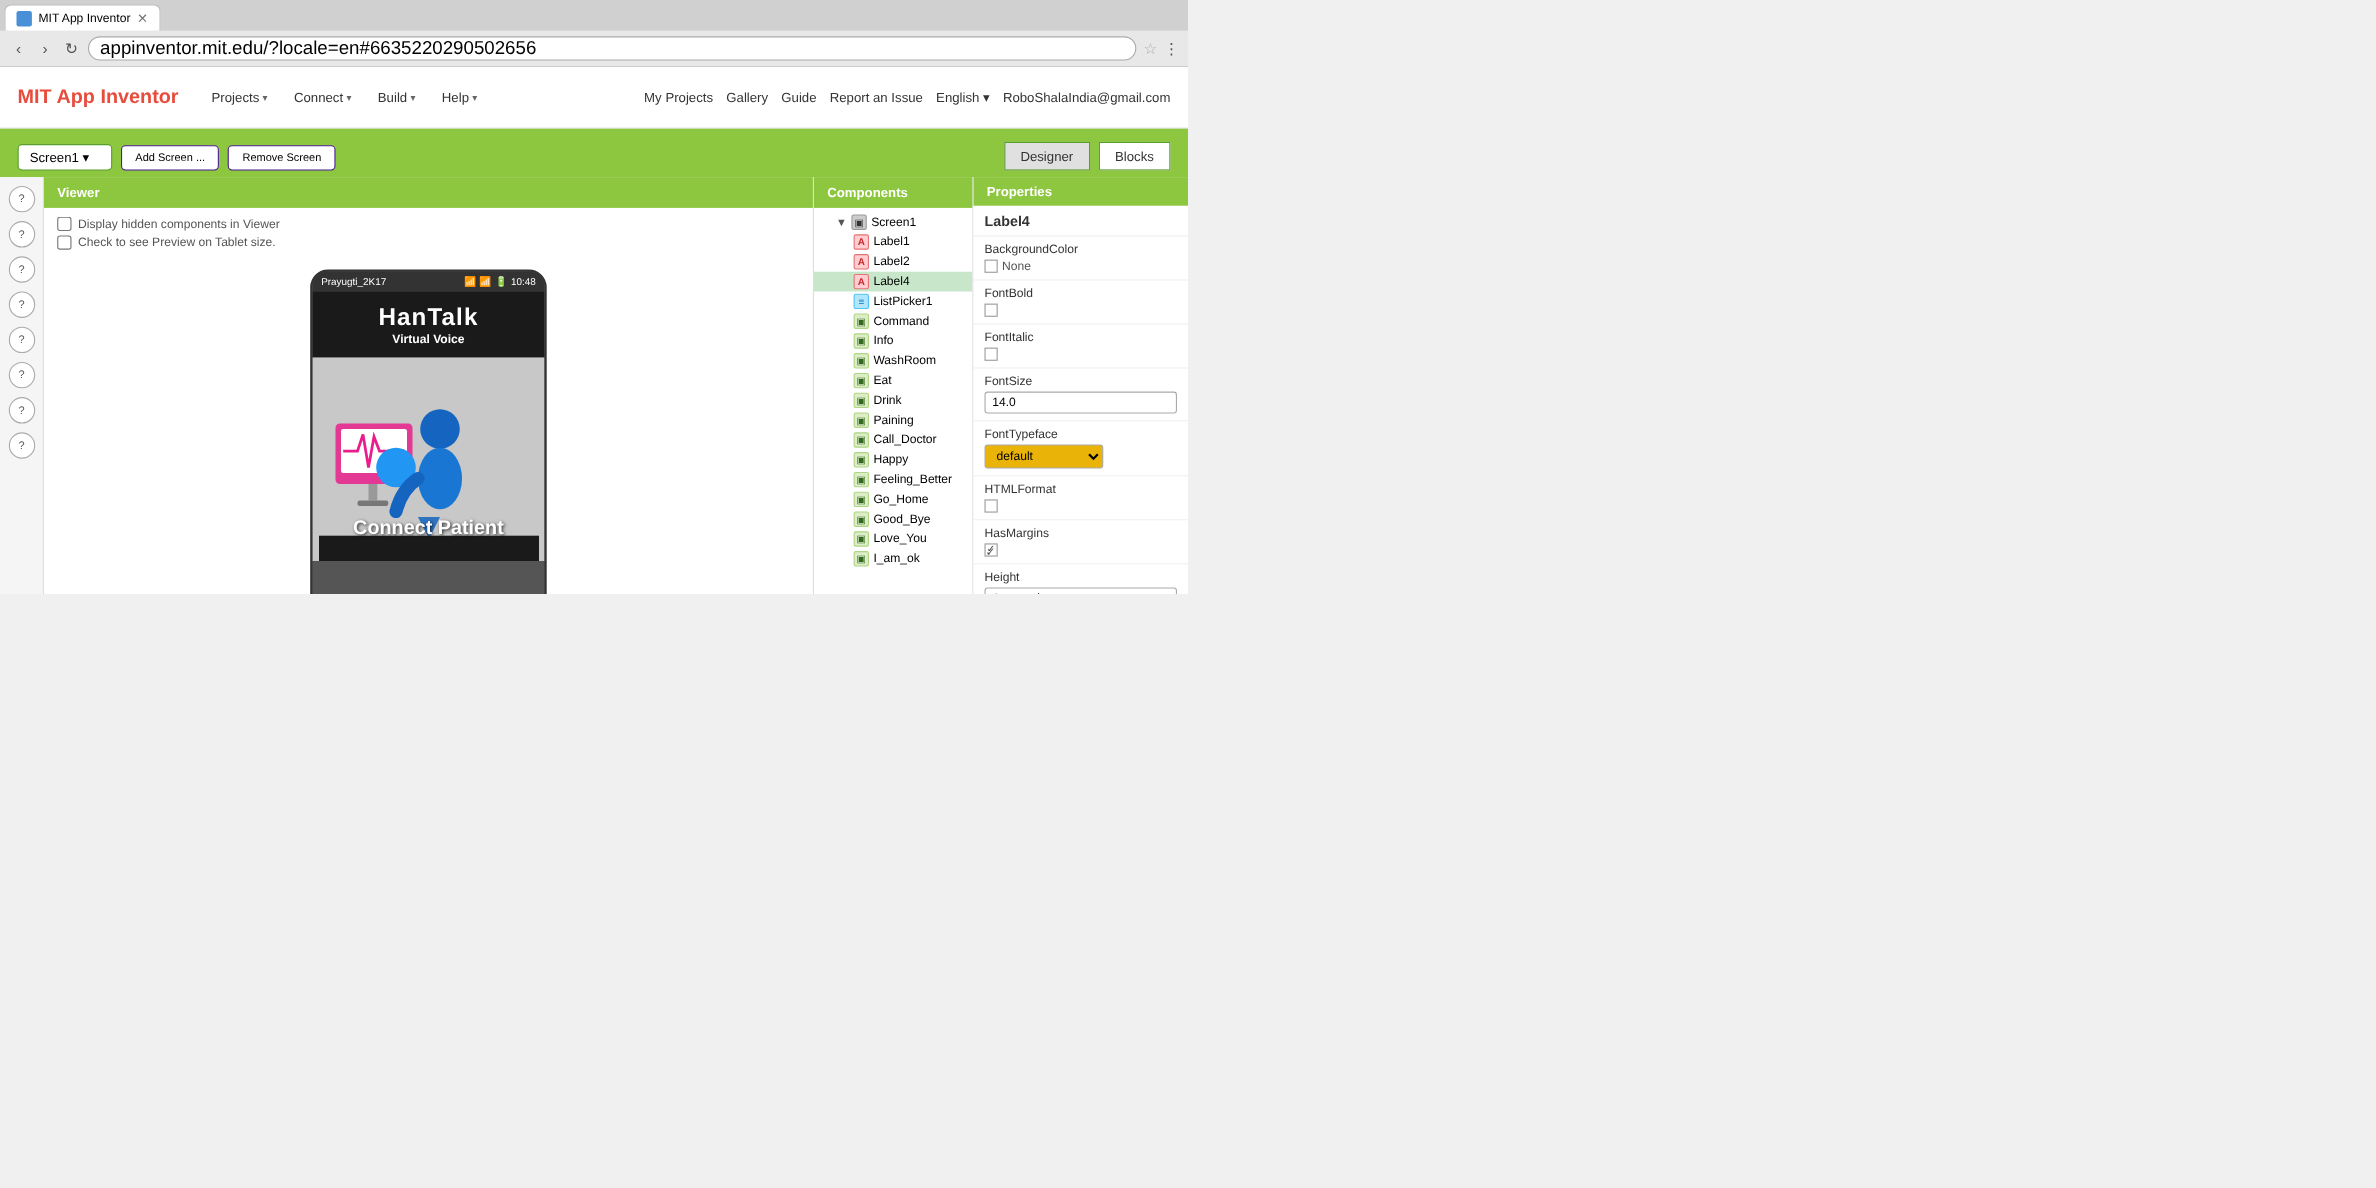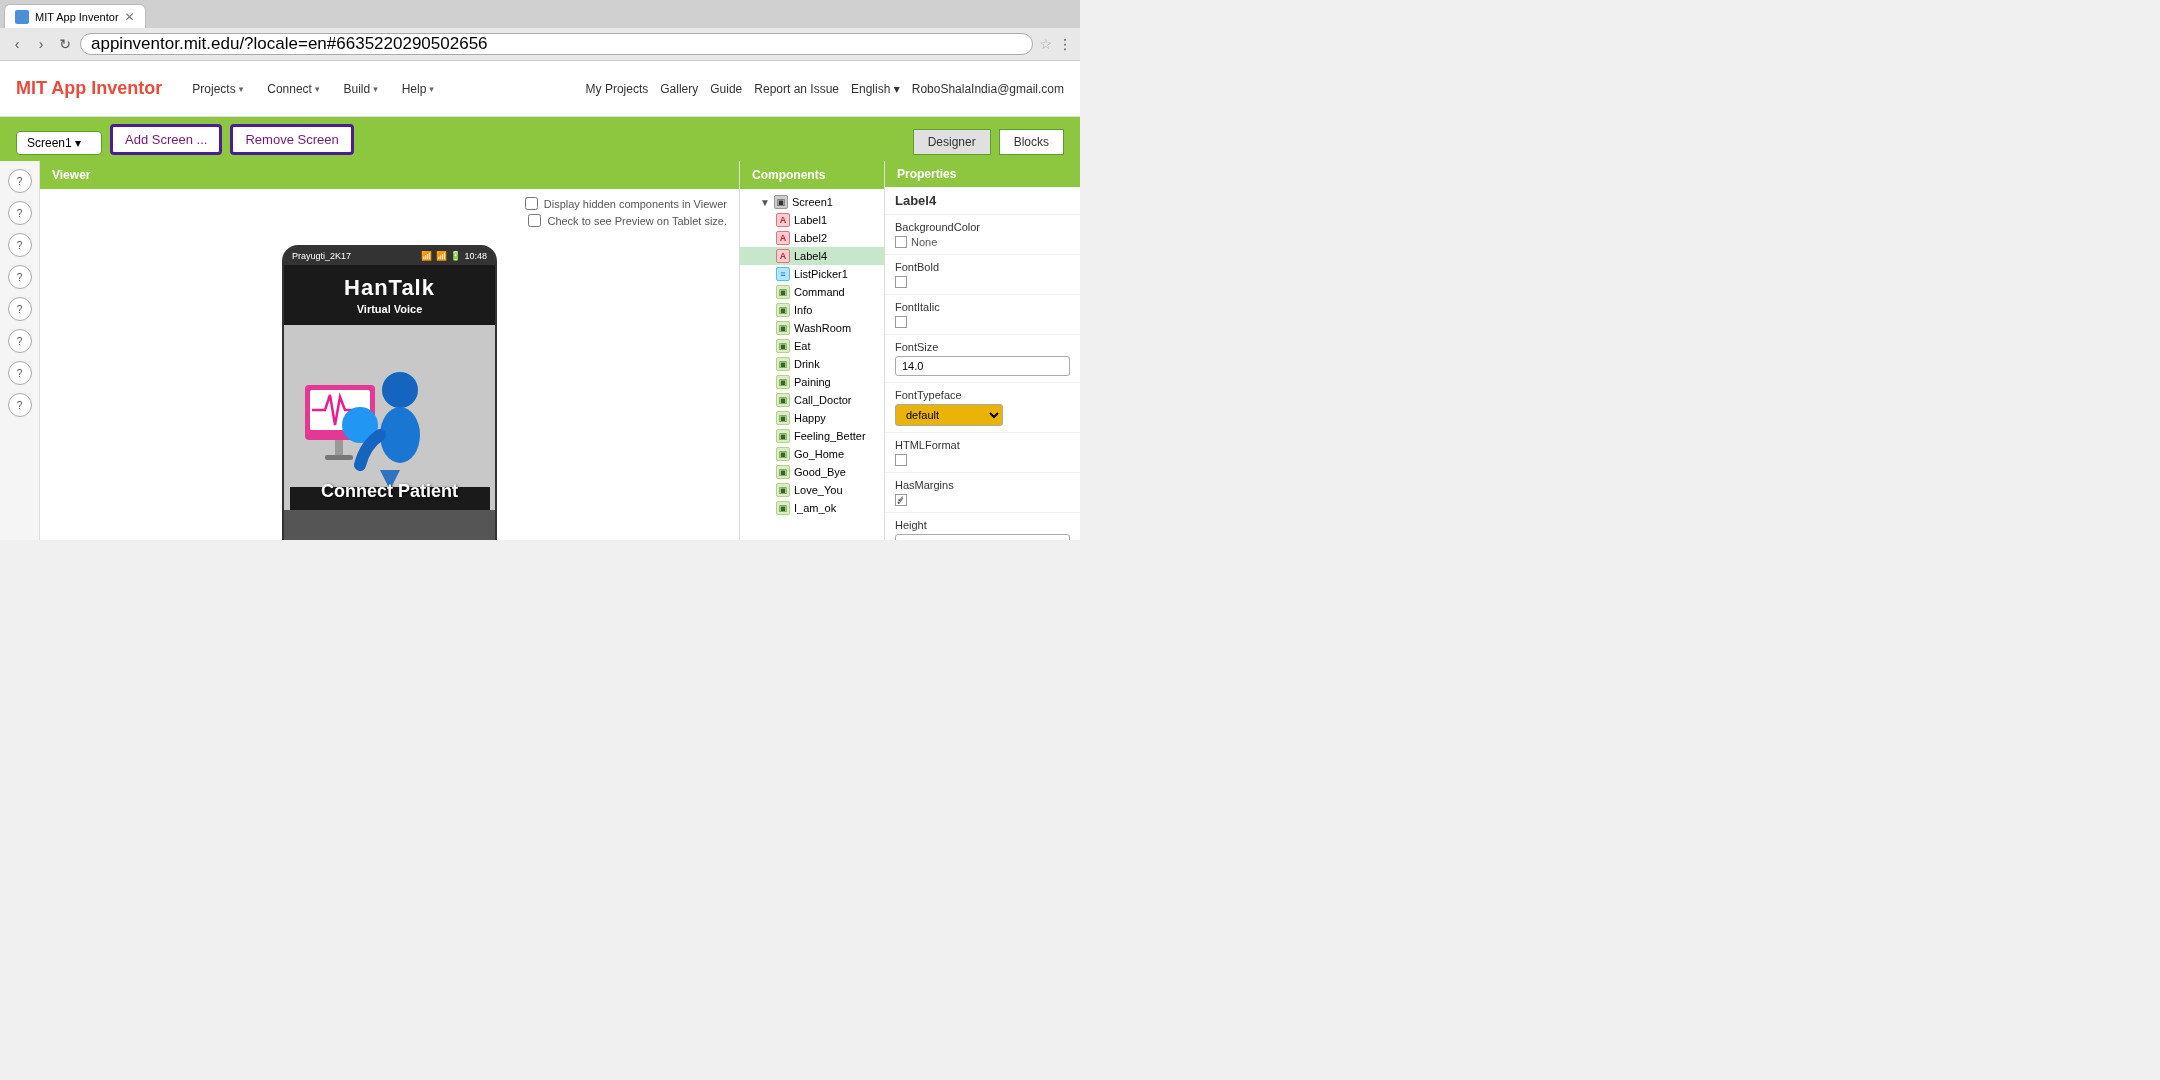--- a/index.html
+++ b/index.html
@@ -113,26 +113,26 @@
       background: white;
       border: 1px solid #5a9e2f;
       border-radius: 4px;
       padding: 4px 20px 4px 10px;
       font-size: 12px;
       cursor: pointer;
       position: relative;
     }
     .toolbar-btn {
       background: white;
-      border: 3px solid #4c1d95;
+      border: 1px solid #4c1d95;
       border-radius: 4px;
       padding: 5px 12px;
-      font-size: 13px;
+      font-size: 10px;
       cursor: pointer;
-      color: #701a75;
+      color: #000000;
     }
     .toolbar-spacer { flex: 1; }
     .mode-btn {
       background: white;
       border: 1px solid #5a9e2f;
       border-radius: 0;
       padding: 5px 14px;
       font-size: 12px;
       cursor: pointer;
       color: #333;
@@ -182,21 +182,20 @@
       display: flex;
       align-items: center;
     }
     .viewer-controls {
       padding: 8px 12px;
       font-size: 11px;
       color: #555;
       display: flex;
       flex-direction: column;
       gap: 4px;
-      align-items: flex-end;
     }
     .viewer-controls label { display: flex; align-items: center; gap: 6px; cursor: pointer; }
     .phone-frame-container {
       flex: 1;
       display: flex;
       justify-content: center;
       padding: 10px;
     }
     .phone-frame {
       width: 215px;
@@ -235,21 +234,21 @@
       background: #c8c8c8;
       height: 185px;
       display: flex;
       align-items: center;
       justify-content: center;
       position: relative;
       overflow: hidden;
     }
     .connect-patient-text {
       position: absolute;
-      bottom: 8px;
+      bottom: 20px;
       left: 50%;
       transform: translateX(-50%);
       font-size: 18px;
       font-weight: bold;
       color: white;
       text-shadow: 1px 1px 3px rgba(0,0,0,0.8);
       white-space: nowrap;
     }
     
 

